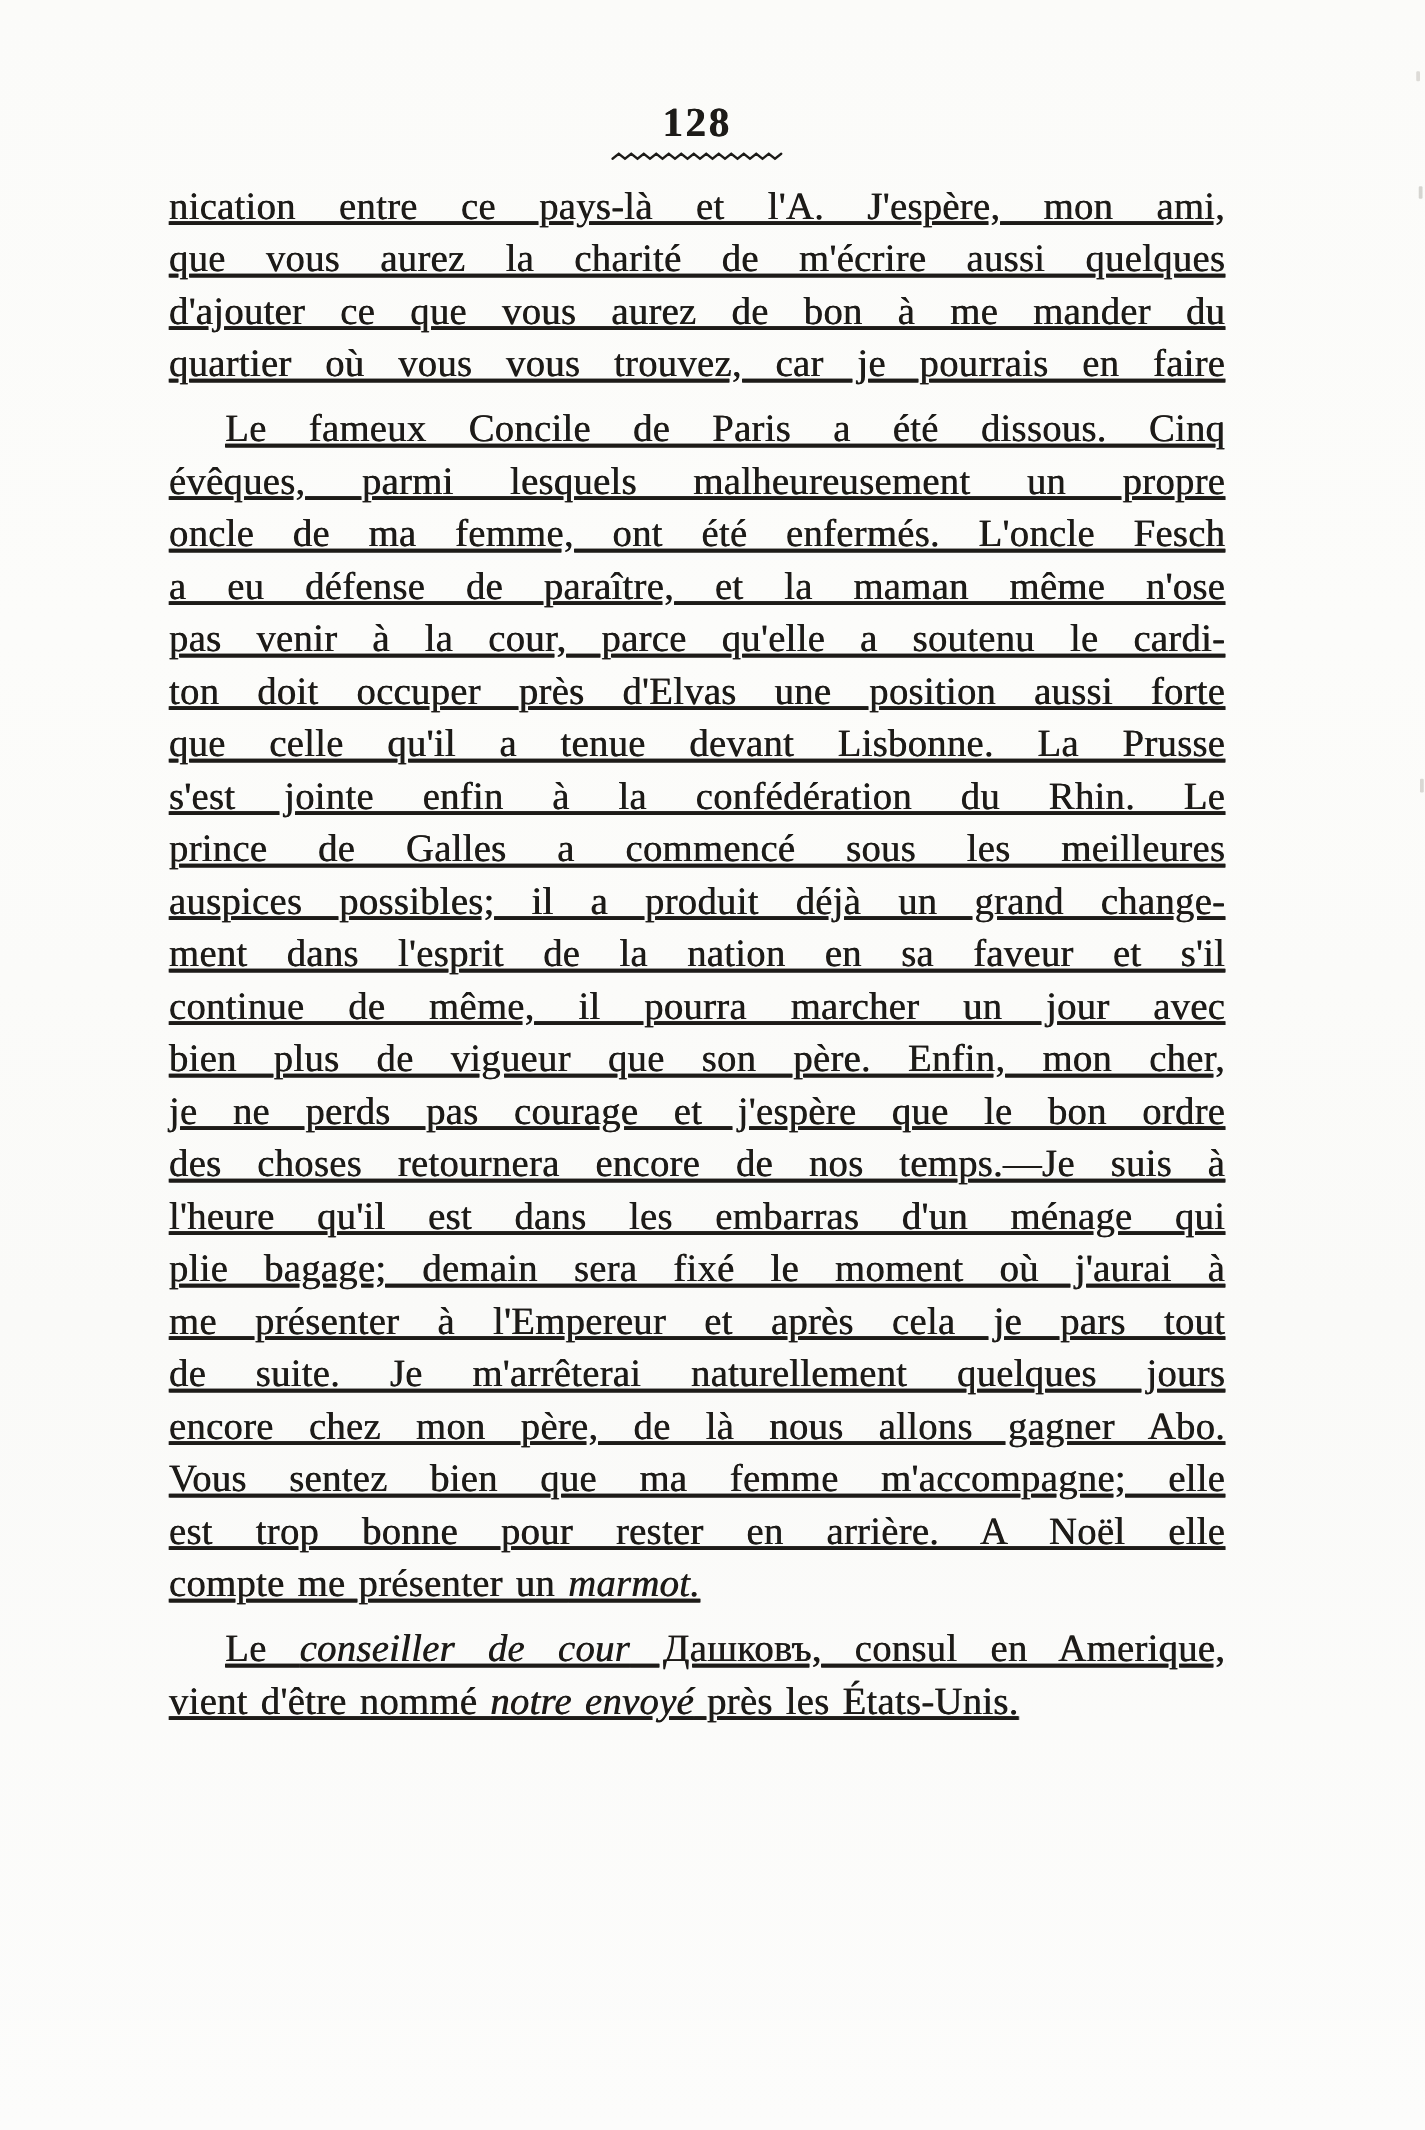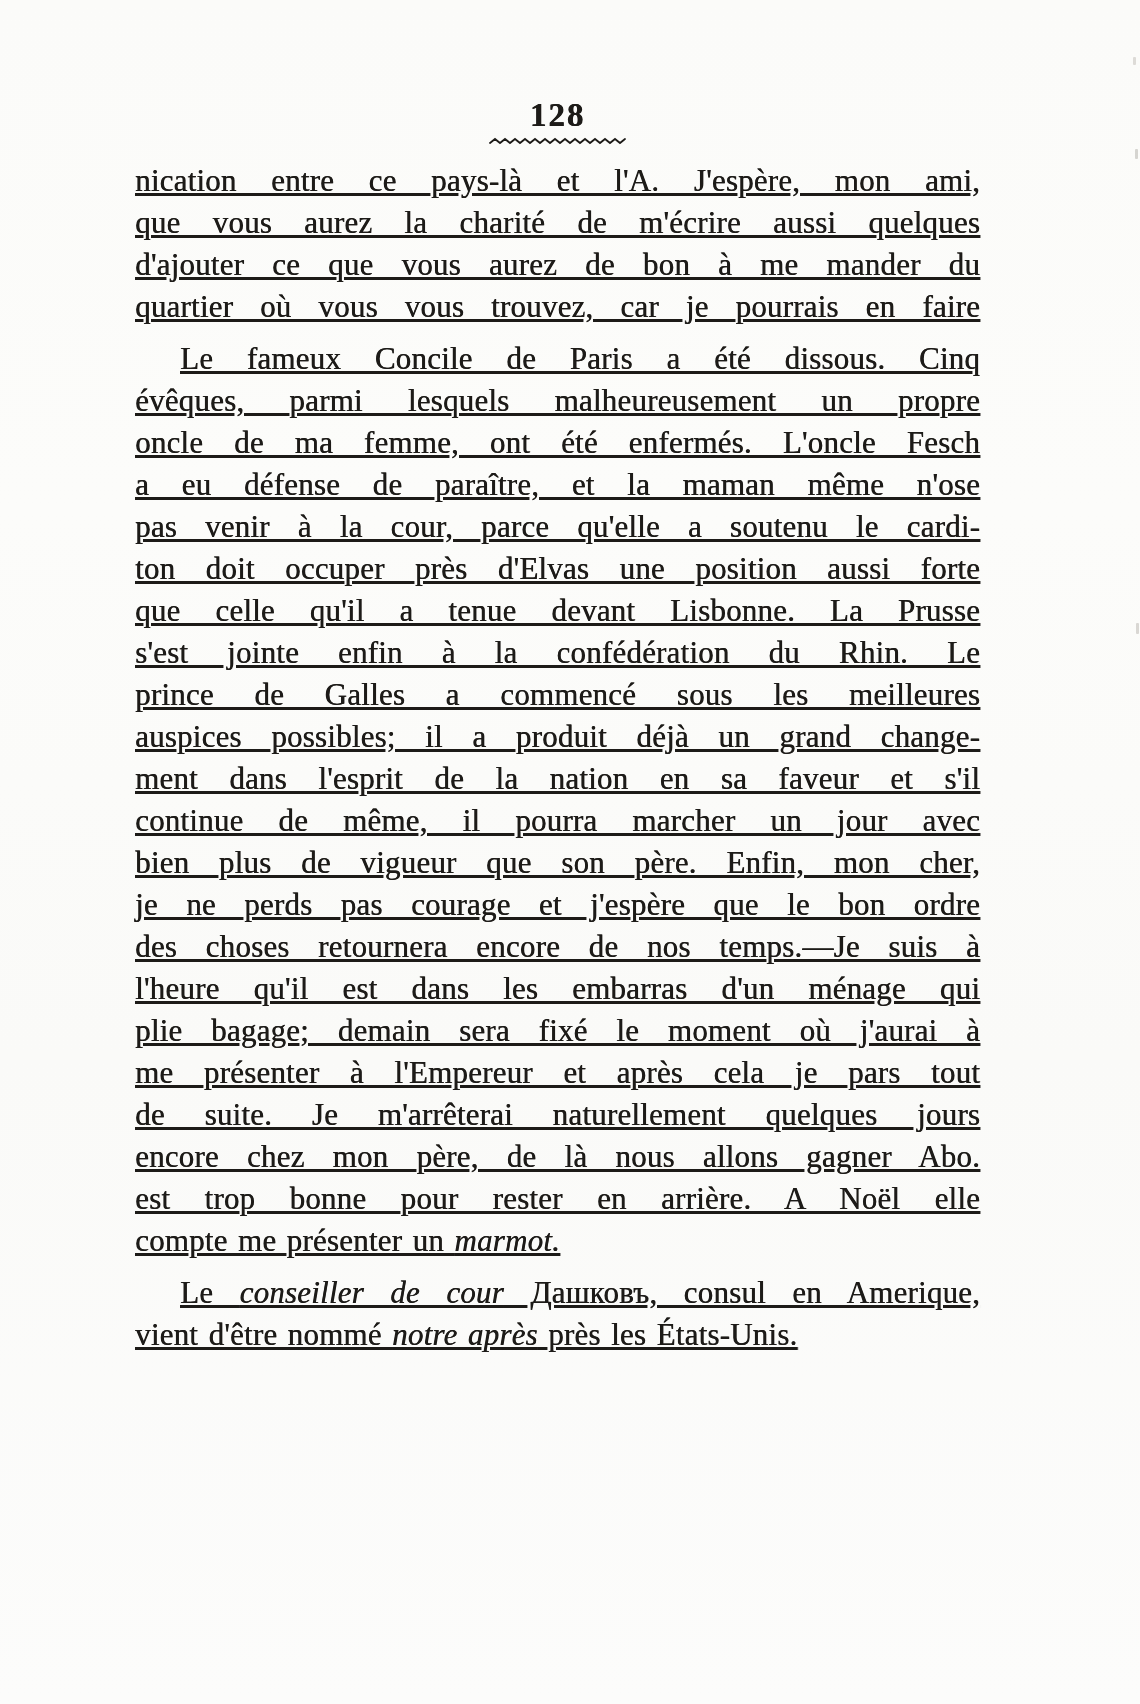--- a/index.html
+++ b/index.html
@@ -8,21 +8,21 @@
     width:1140px;height:1704px;
     background:#ffffff;
     font-family:"Liberation Serif","DejaVu Serif",serif;
   }
   .page{
     position:relative;width:1140px;height:1704px;overflow:hidden;
     background:linear-gradient(180deg,var(--paper,#fbfbf9) 0%,#fcfcfa 30%,#fafaf8 62%,#fcfcfb 100%);
     color:var(--ink,#1d1b18);
   }
   .column{
-    position:absolute;left:135px;top:98px;width:845px;
+    position:absolute;left:135px;top:82px;width:845px;
   }
   .pagenum{
     text-align:center;font-size:33px;font-weight:bold;letter-spacing:2px;
     line-height:34px;margin:0;
     text-shadow:0.4px 0 0 currentColor;
   }
   .squiggle-wrap{text-align:center;margin-top:4px;line-height:0;}
   .text-block{margin-top:14px;}
   .para{margin:0;padding:0;}
   .para + .para{margin-top:10px;}
@@ -74,26 +74,27 @@
           <div class="line">ment dans l'esprit de la nation en sa faveur et s'il</div>
           <div class="line">continue de même, il pourra marcher un jour avec</div>
           <div class="line">bien plus de vigueur que son père. Enfin, mon cher,</div>
           <div class="line">je ne perds pas courage et j'espère que le bon ordre</div>
           <div class="line">des choses retournera encore de nos temps.—Je suis à</div>
           <div class="line">l'heure qu'il est dans les embarras d'un ménage qui</div>
           <div class="line">plie bagage; demain sera fixé le moment où j'aurai à</div>
           <div class="line">me présenter à l'Empereur et après cela je pars tout</div>
           <div class="line">de suite. Je m'arrêterai naturellement quelques jours</div>
           <div class="line">encore chez mon père, de là nous allons gagner Abo.</div>
+          <div class="line">Vous sentez bien que ma femme m'accompagne; elle</div>
           <div class="line">est trop bonne pour rester en arrière. A Noël elle</div>
           <div class="line end">compte me présenter un <em>marmot.</em></div>
         </div>
         <div class="para">
           <div class="line indent">Le <em>conseiller de cour</em> Дашковъ, consul en Amerique,</div>
-          <div class="line end">vient d'être nommé <em>notre après</em> près les États-Unis.</div>
+          <div class="line end">vient d'être nommé <em>notre envoyé</em> près les États-Unis.</div>
         </div>
       </div>
   </div>
 
   <div class="artifact a1"></div>
   <div class="artifact a2"></div>
   <div class="artifact a3"></div>
 </div>
 
 </body></html>

